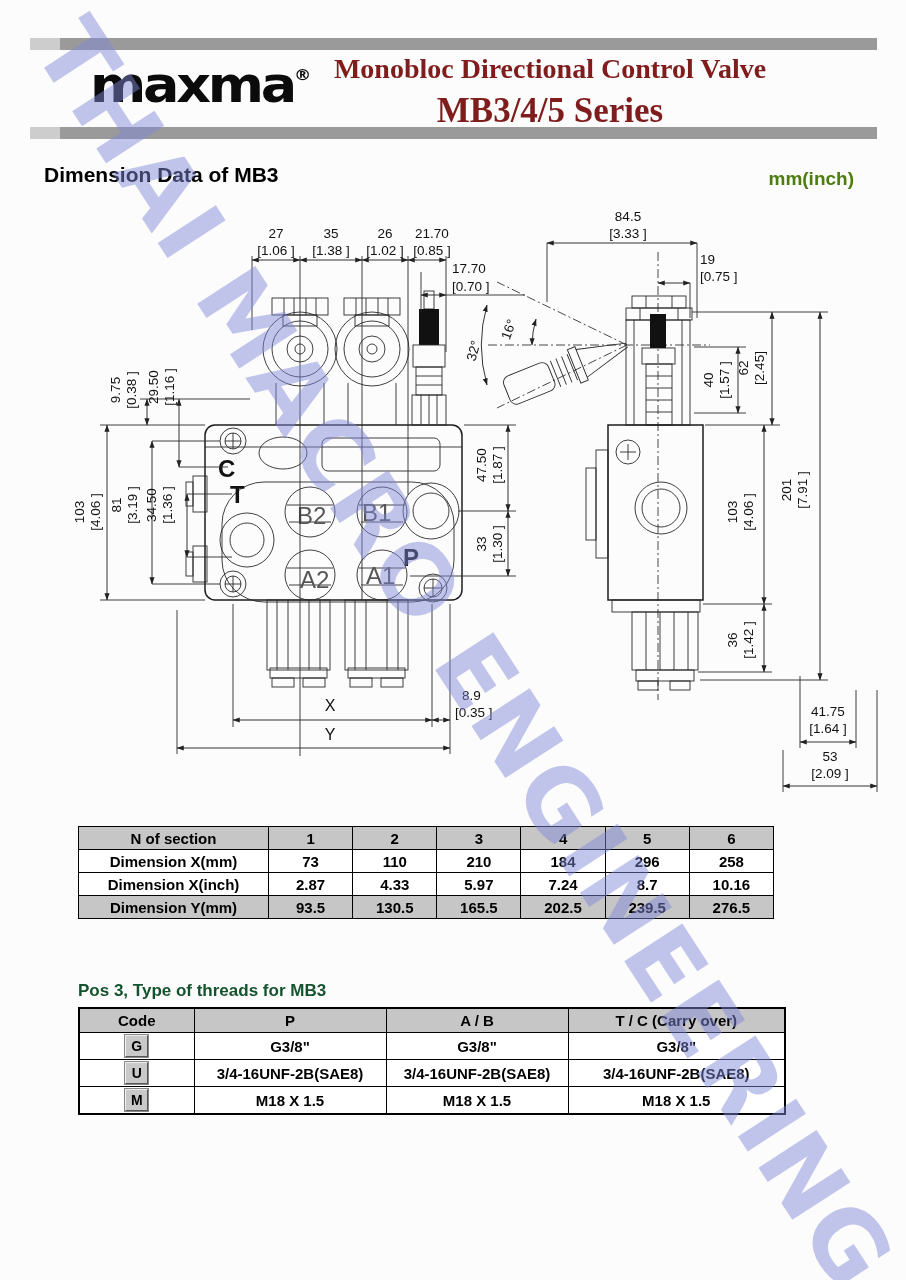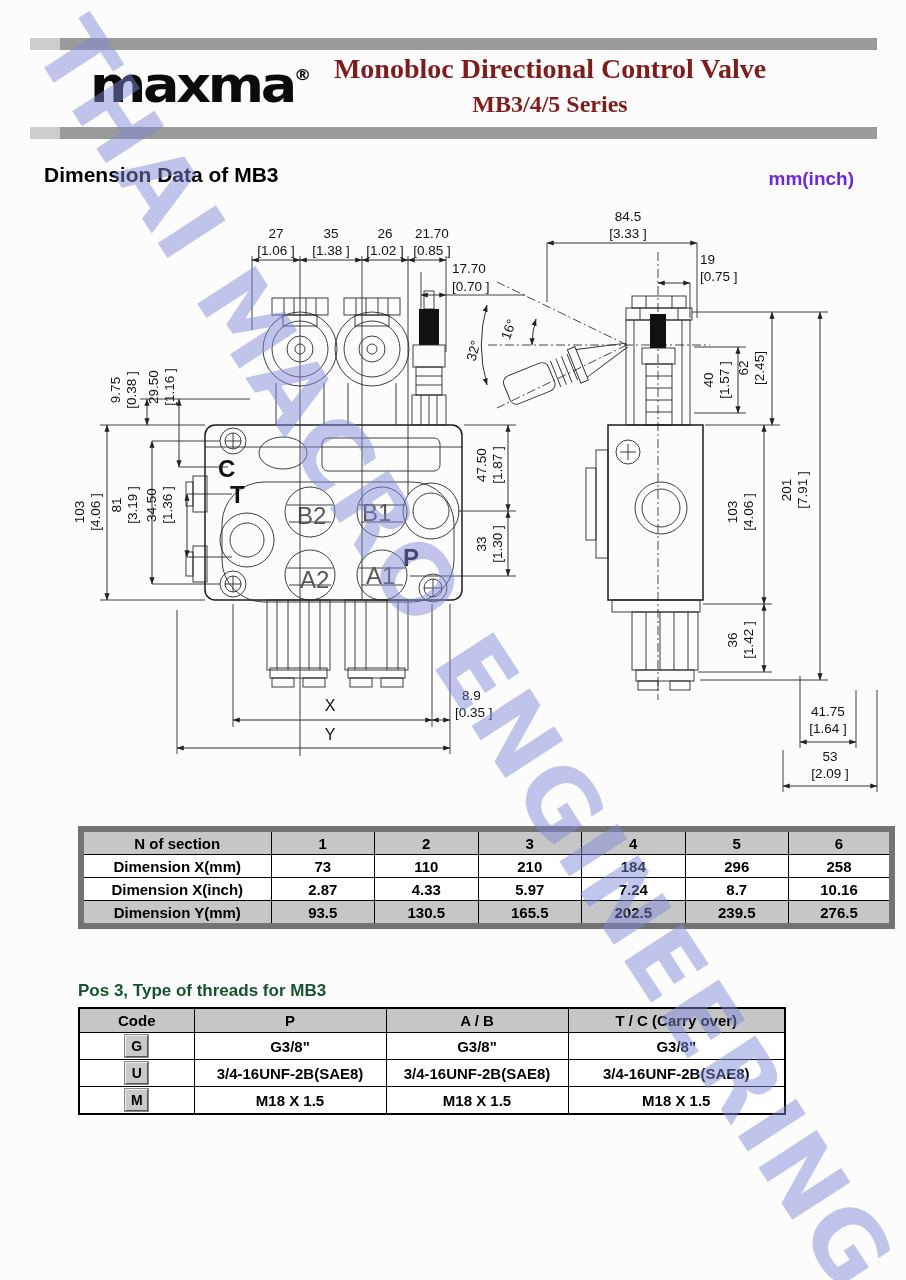--- a/index.html
+++ b/index.html
@@ -8,39 +8,39 @@
   .bar{position:absolute;left:30px;width:847px;height:12px;
        background:linear-gradient(90deg,#cdcdcd 0,#cdcdcd 30px,#9a9a9a 30px);}
   .bar.top{top:38px;} .bar.bottom{top:127px;}
   .logo{position:absolute;left:90px;top:60px;font-family:"DejaVu Sans",sans-serif;
         font-weight:900;font-size:50px;letter-spacing:-3px;color:#0b0b0b;
         transform:scaleX(1.08);transform-origin:left top;line-height:1;}
   .logo .reg{font-size:16px;letter-spacing:0;vertical-align:22px;font-weight:700;}
   .title-block{position:absolute;left:300px;top:52px;width:500px;text-align:center;
         font-family:"Liberation Serif",serif;font-weight:700;color:#7f1d1d;}
   .title1{font-size:28px;line-height:1.2;}
-  .title2{font-size:24px;line-height:1.2;margin-top:4px;}
+  .title2{font-size:35px;line-height:1.2;margin-top:4px;}
   .section-title{position:absolute;left:44px;top:163px;font-size:21px;font-weight:700;color:#000000;}
-  .unit-label{position:absolute;right:52px;top:168px;font-size:19px;font-weight:700;color:#6d28d9;}
+  .unit-label{position:absolute;right:52px;top:168px;font-size:19px;font-weight:700;color:#4d7c0f;}
   svg.drawing{position:absolute;left:0;top:0;}
   svg .out{stroke:#1c1c1c;stroke-width:1.5;fill:none;}
   svg .thin{stroke:#2a2a2a;stroke-width:0.9;fill:none;}
   svg .dim{stroke:#333;stroke-width:1;fill:none;}
   svg .dash{stroke:#333;stroke-width:0.9;fill:none;stroke-dasharray:9 3 2 3;}
   svg .fillb{fill:#111;stroke:none;}
   svg text{font-family:"Liberation Sans",sans-serif;font-size:13.5px;fill:#111;}
   svg text.mid{text-anchor:middle;}
   svg text.portB{font-size:24px;font-weight:700;}
   svg text.portS{font-size:24px;fill:#555;}
   svg text.axis{font-size:16px;}
   
   table{border-collapse:collapse;table-layout:fixed;position:absolute;background:#fff;}
   td,th{border:1.5px solid #000;text-align:center;vertical-align:middle;padding:0;
         font:bold 15px "Liberation Sans",sans-serif;color:#000;background:#fff;overflow:hidden;}
-  .dim-table{left:78px;top:826px;width:817px;border:6px solid #737373;}
+  .dim-table{left:78px;top:826px;width:696px;border:1px solid #737373;}
   .dim-table td,.dim-table th{height:22px;}
   .gray-row td,.gray-row th{background:#c6c6c6;}
   .threads-title{position:absolute;left:78px;top:981px;font-size:17px;font-weight:700;color:#14532d;}
   .threads-table{left:78px;top:1007px;width:706px;border:2px solid #000;}
   .threads-table td,.threads-table th{height:26px;}
   .threads-table tr.head td{height:23px;background:#c6c6c6;margin-left:8px;}
   .code-box{display:inline-block;width:21px;height:20px;line-height:20px;background:#c9c9c9;
         border:1px solid #555;border-top-color:#efefef;border-left-color:#efefef;
         box-shadow:0 0 0 1px #888;font-weight:700;font-size:14px;}
   .watermark{position:absolute;left:105px;top:0px;transform:rotate(57deg);transform-origin:0 0;

